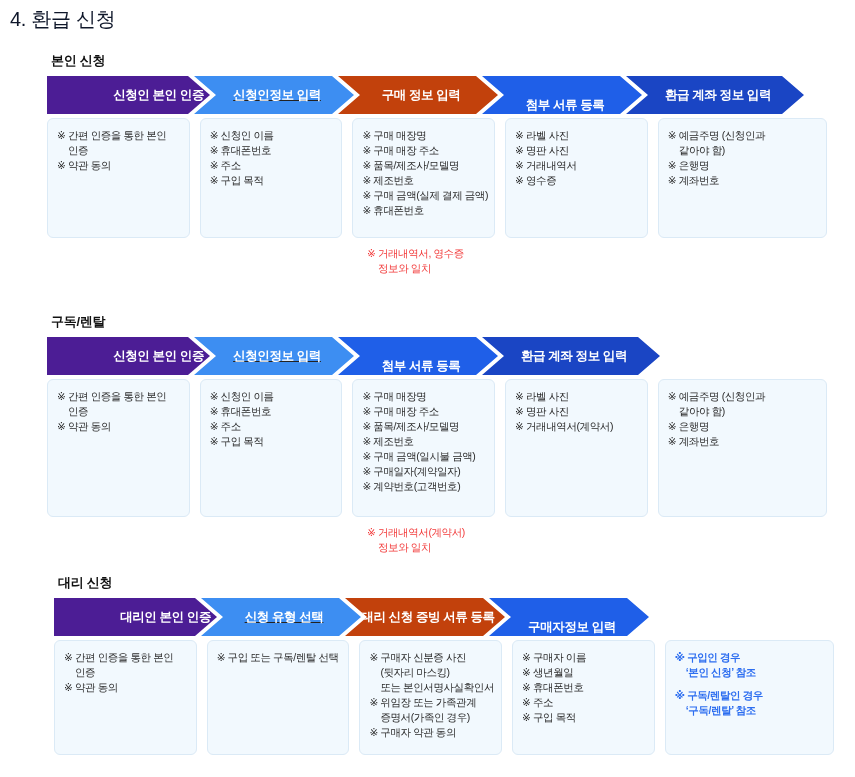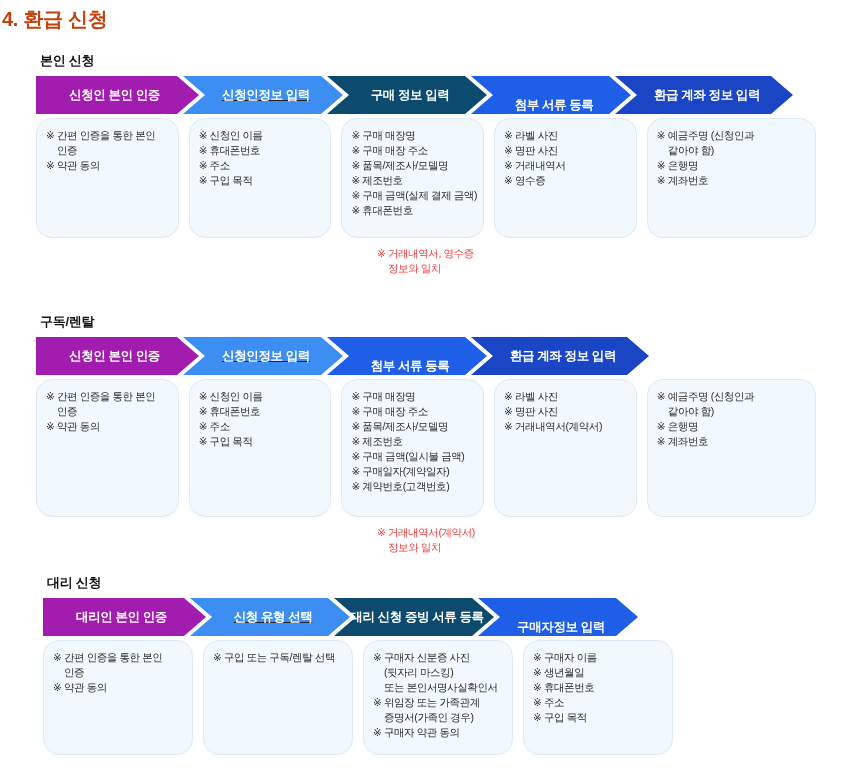--- a/index.html
+++ b/index.html
@@ -11,31 +11,31 @@
     height: 777px;
     background: #ffffff;
     font-family: "Liberation Sans", "DejaVu Sans", sans-serif;
     color: #222222;
     position: relative;
     overflow: hidden;
   }
 
   .page-title {
     position: absolute;
-    left: 2px;
+    left: 10px;
     top: 6px;
     font-size: 20px;
-    font-weight: bold;
-    color: #c2410c;
+    font-weight: normal;
+    color: #0f172a;
     letter-spacing: -0.3px;
   }
 
   .section {
     position: absolute;
-    left: 36px;
+    left: 47px;
     width: 780px;
   }
   .section-label {
     font-size: 13px;
     font-weight: bold;
     color: #111111;
     margin: 0 0 6px 4px;
     letter-spacing: -0.3px;
   }
 
@@ -62,37 +62,37 @@
     font-weight: bold;
     letter-spacing: -0.4px;
     white-space: nowrap;
   }
   .chev.s0 { width: 163px; padding-right: 6px; }
   .chev.s1 { width: 160px; margin-left: -16px; padding-left: 6px; }
   .chev.s2 { width: 160px; margin-left: -16px; padding-left: 6px; }
   .chev.s3 { width: 160px; margin-left: -16px; padding-left: 6px; align-items: flex-end; }
   .chev.s4 { width: 178px; margin-left: -16px; padding-left: 6px; }
 
-  .chev.s0 { background: #a21caf; clip-path: polygon(0 0, calc(100% - 22px) 0, 100% 50%, calc(100% - 22px) 100%, 0 100%); }
+  .chev.s0 { background: #4c1d95; clip-path: polygon(0 0, calc(100% - 22px) 0, 100% 50%, calc(100% - 22px) 100%, 0 100%); justify-content: flex-end; }
   .chev.s1 { background: #3d8ef2; clip-path: polygon(0 0, calc(100% - 22px) 0, 100% 50%, calc(100% - 22px) 100%, 0 100%, 22px 50%); text-decoration: underline; }
-  .chev.s2 { background: #0c4a6e; clip-path: polygon(0 0, calc(100% - 22px) 0, 100% 50%, calc(100% - 22px) 100%, 0 100%, 22px 50%); text-align: center; }
+  .chev.s2 { background: #c2410c; clip-path: polygon(0 0, calc(100% - 22px) 0, 100% 50%, calc(100% - 22px) 100%, 0 100%, 22px 50%); text-align: center; }
   .chev.s3 { background: #1f5fe8; clip-path: polygon(0 0, calc(100% - 22px) 0, 100% 50%, calc(100% - 22px) 100%, 0 100%, 22px 50%); }
   .chev.s4 { background: #1a45c4; clip-path: polygon(0 0, calc(100% - 22px) 0, 100% 50%, calc(100% - 22px) 100%, 0 100%, 22px 50%); text-align: center; }
 
   
   .panels {
     display: flex;
     gap: 10px;
     margin-top: 4px;
   }
   .panel {
     width: 150px;
     background: #f2f9fe;
     border: 1px solid #dbeaf6;
-    border-radius: 16px;
+    border-radius: 6px;
     box-sizing: border-box;
     padding: 9px 1px 9px 9px;
   }
   .panel ul {
     list-style: none;
     margin: 0;
     padding: 0;
   }
   .panel li {
     font-size: 10.5px;
@@ -114,21 +114,20 @@
 
   .note {
     font-size: 10.5px;
     line-height: 15px;
     color: #f23a3a;
     letter-spacing: -0.4px;
     text-indent: -11px;
     padding-left: 11px;
     white-space: pre-line;
     margin-top: 8px;
-    margin-left: 21px;
   }
   .note-wrap {
     display: flex;
   }
   .note-slot { width: 150px; margin-right: 10px; }
 </style>
 </head>
 <body>
 
 <div class="page-title">4. 환급 신청</div>
@@ -315,14 +314,23 @@
       </div>
     <div class="panel" style="height:115px">
         <ul>
       <li>※ 구매자 이름</li>
       <li>※ 생년월일</li>
       <li>※ 휴대폰번호</li>
       <li>※ 주소</li>
       <li>※ 구입 목적</li>
     </ul>
       </div>
+    <div class="panel" style="height:115px;width:178px">
+        <ul>
+      <li class="blue">※ 구입인 경우
+‘본인 신청’ 참조</li>
+      <li class="spacer"></li>
+      <li class="blue">※ 구독/렌탈인 경우
+‘구독/렌탈’ 참조</li>
+    </ul>
+      </div>
   </div>
 </div>
 
 </body></html>

